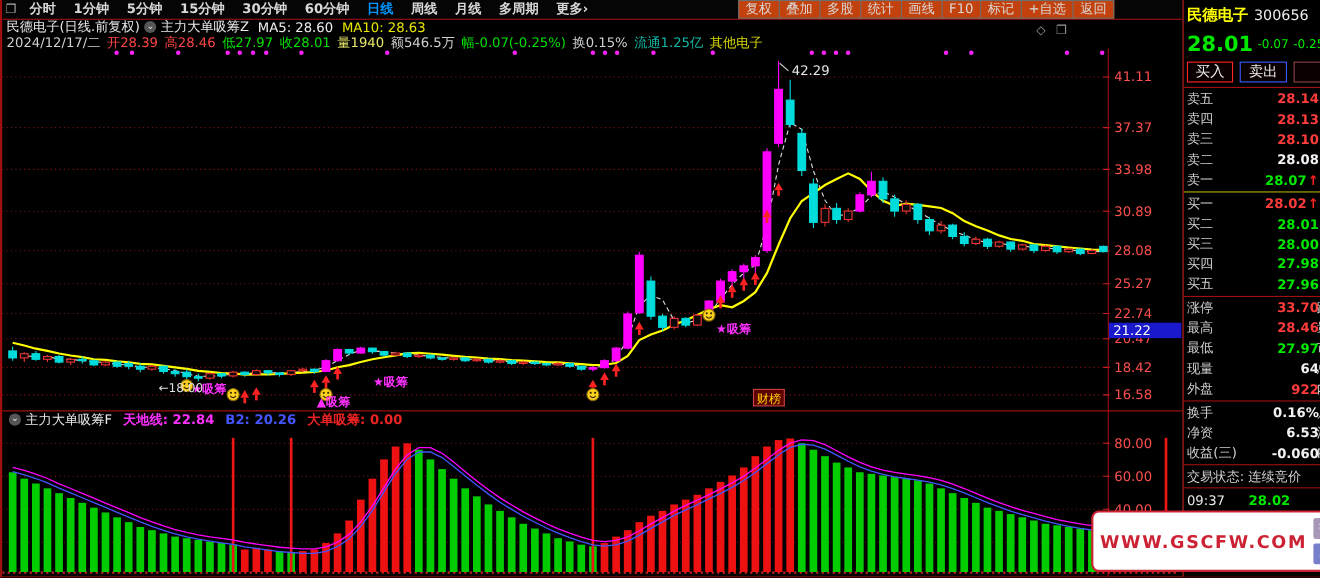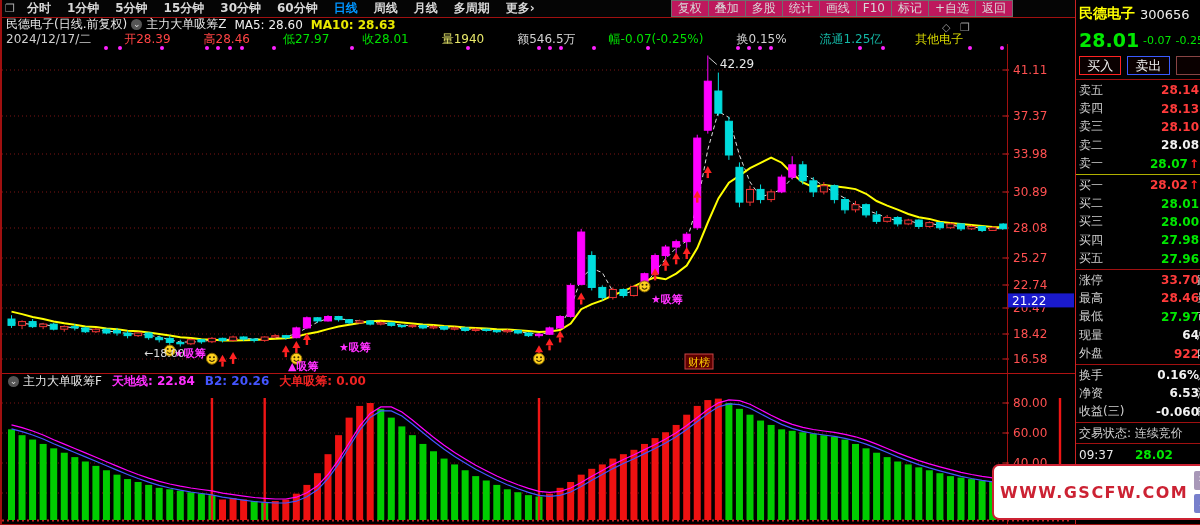--- a/index.html
+++ b/index.html
@@ -7,31 +7,31 @@
        font-family:"DejaVu Sans","Liberation Sans",sans-serif;border-left:2px solid #a01010;
        border-bottom:1px solid #a01010;box-sizing:border-box;}
   
   .menubar{position:absolute;left:0;top:0;width:1073px;height:17px;background:#050505;
            border-bottom:1px solid #a01010;display:flex;align-items:center;font-size:12px;color:#d8d8d8;}
   .winicon{color:#aaa;font-size:11px;margin:0 4px 0 3px;}
   #menu-left{display:flex;}
   #menu-left .mi{padding:0 8px;cursor:default;white-space:nowrap;font-weight:bold;}
   #menu-left .mi.active{color:#0095ff;}
   #menu-right{display:flex;margin-left:auto;margin-right:62px;}
-  #menu-right .mb{border:1px solid #6e6e6e;background:#be185d;padding:0 6px;height:15px;
+  #menu-right .mb{border:1px solid #6e6e6e;background:#c2410c;padding:0 6px;height:15px;
                   line-height:14px;margin-left:-1px;white-space:nowrap;}
   
   .info1{position:absolute;left:4px;top:18px;height:13px;font-size:12px;color:#e8e8e8;
          display:flex;align-items:center;white-space:nowrap;}
   .circlev{display:inline-block;width:11px;height:11px;border-radius:50%;background:#555;color:#ddd;
            font-size:9px;line-height:10px;text-align:center;margin:0 4px;}
   .ind{color:#e8e8e8;margin-right:8px;}
   .ma5{color:#f0f0f0;margin-right:8px;}
-  .ma10{color:#e8e800;font-weight:bold;}
-  .info2{position:absolute;left:4px;top:31px;height:13px;font-size:12px;display:flex;white-space:nowrap;gap:27px;}
+  .ma10{color:#e8e800;}
+  .info2{position:absolute;left:4px;top:31px;height:13px;font-size:12px;display:flex;white-space:nowrap;}
   .info2 span{margin-right:6px;}
   .charticons{position:absolute;left:940px;top:21px;color:#999;font-size:11px;z-index:5;}
   .charticons span{margin-right:6px;}
   svg{position:absolute;left:0;display:block;}
   #mainsvg{top:44px;}
   .vsep{position:absolute;left:1005px;top:44px;width:1px;height:481px;background:#a01010;}
   .subheader{position:absolute;left:0;top:373px;width:1073px;height:16px;border-top:1px solid #b01212;
              display:flex;align-items:center;font-size:12px;color:#e8e8e8;padding-left:2px;box-sizing:border-box;}
   #subfields span{margin-left:10px;font-weight:bold;}
   #subsvg{top:390px;}

